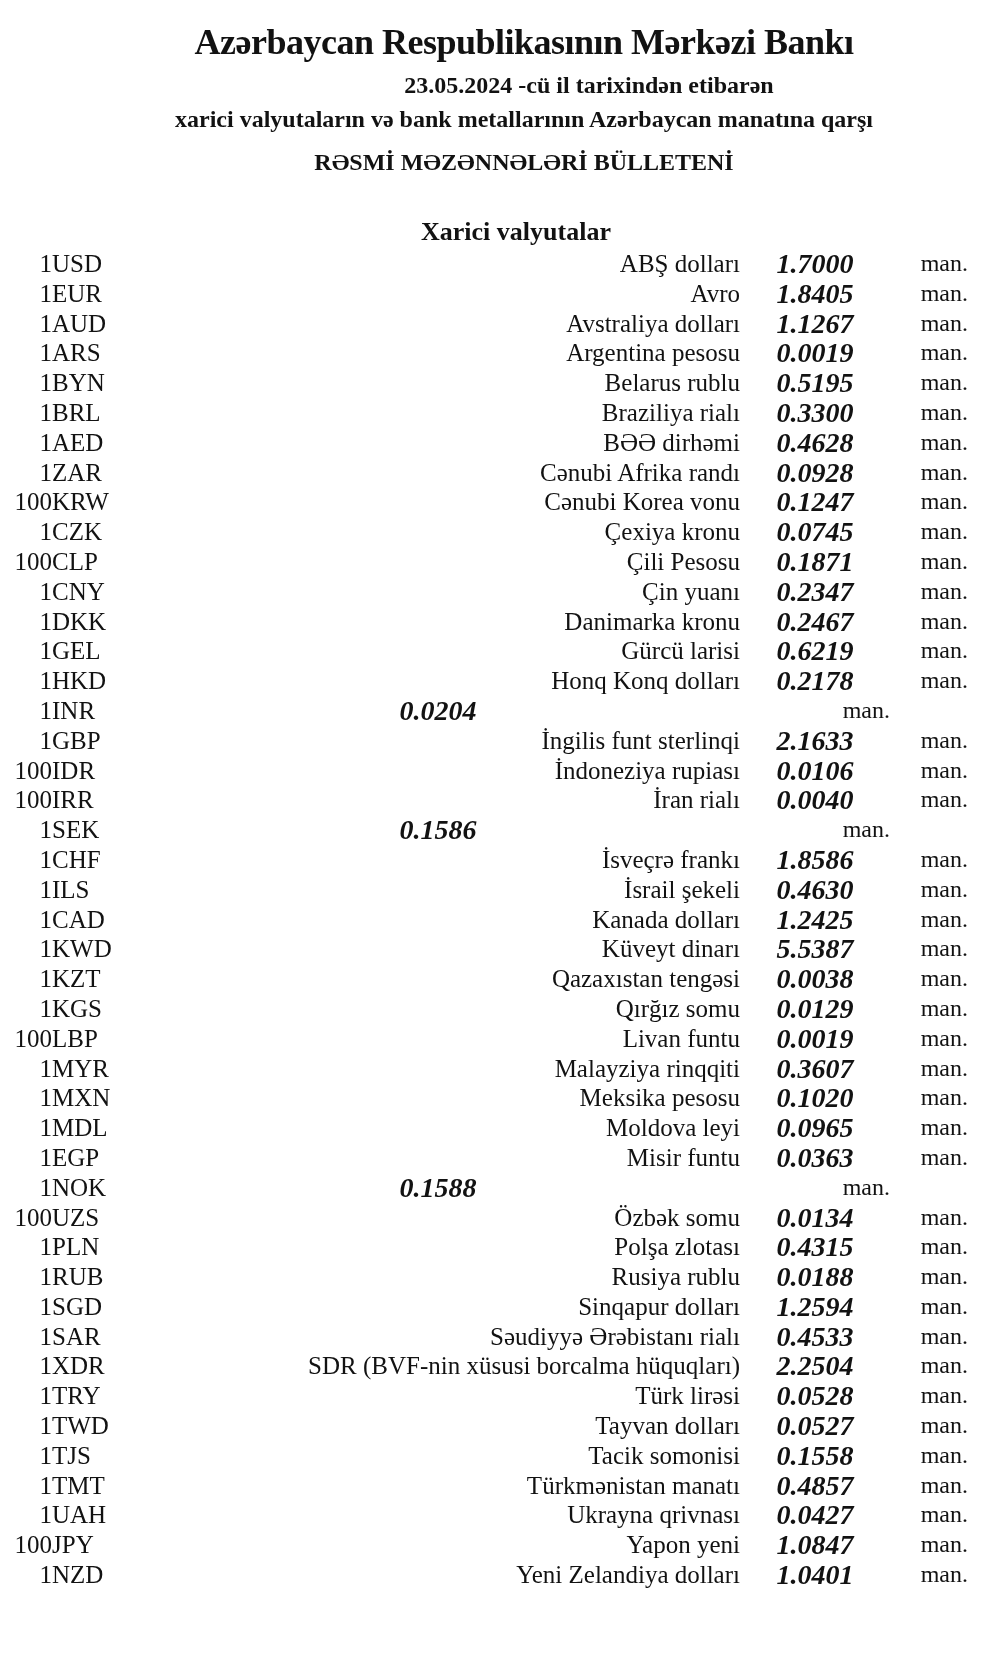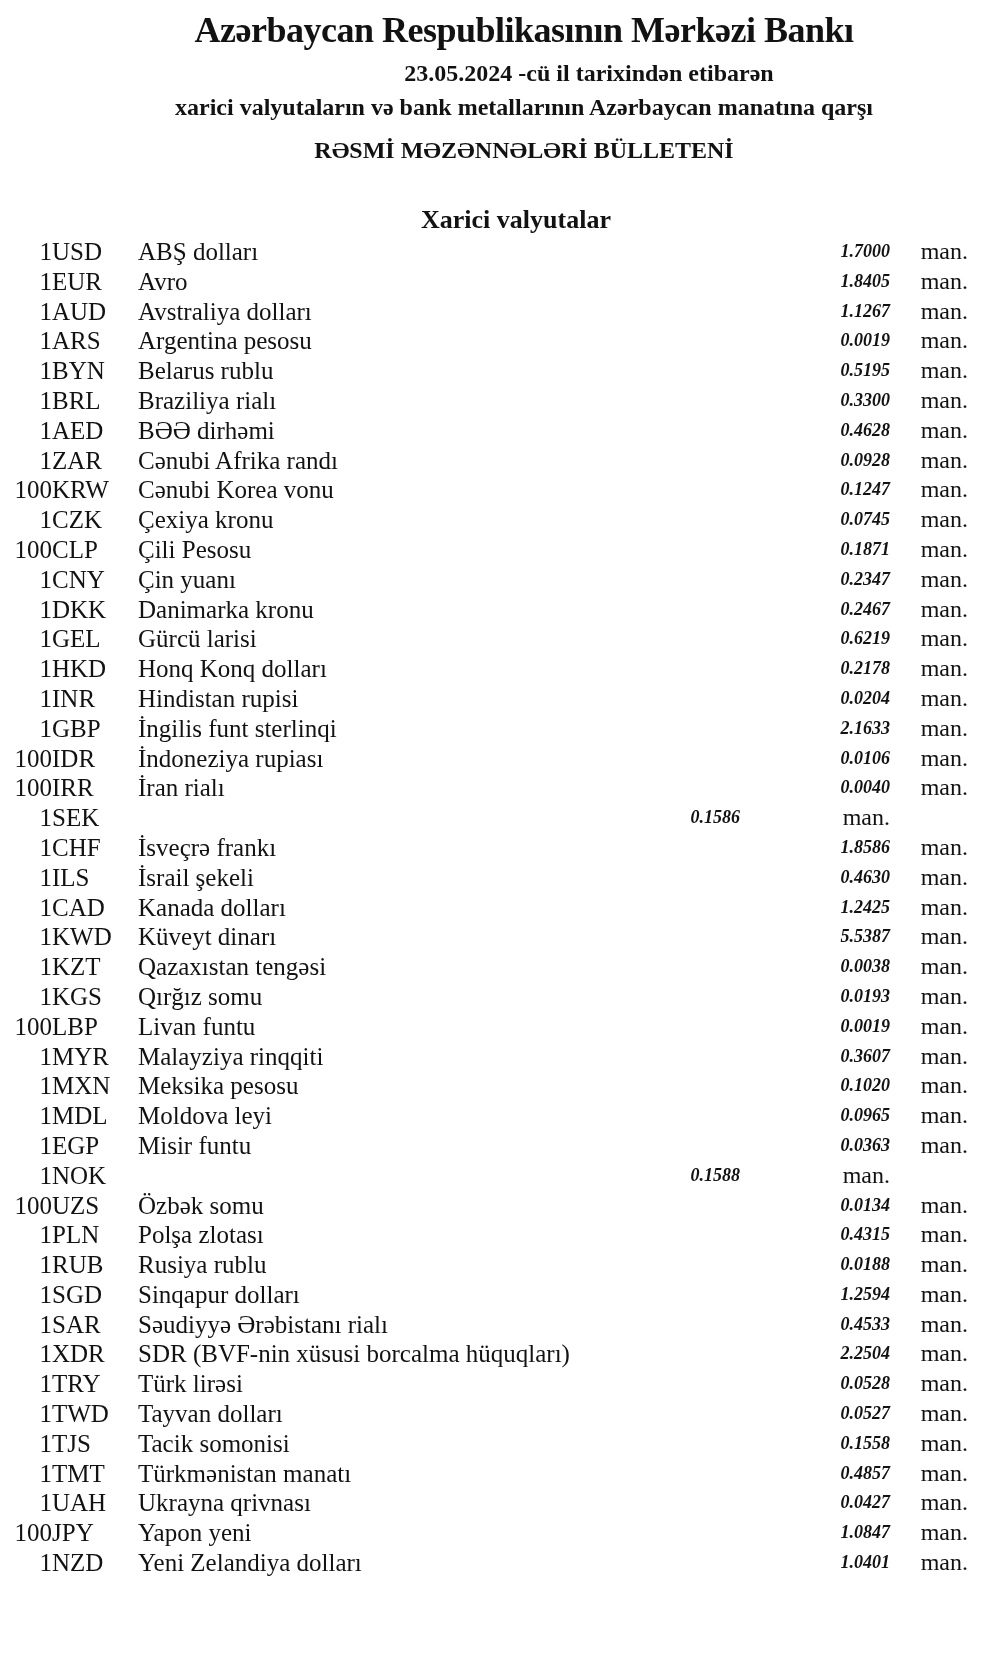--- a/index.html
+++ b/index.html
@@ -12,20 +12,21 @@
       font-family: "Liberation Serif", serif;
       overflow: hidden;
     }
     .header { text-align: center; padding-left: 48px; }
     .title {
       padding-top: 10px;
       font-size: 36px;
       line-height: 40px;
       font-weight: bold;
       letter-spacing: -0.5px;
+      margin-top: 12px;
     }
     .sub {
       font-size: 24px;
       line-height: 28px;
       font-weight: bold;
     }
     .sub-date { margin-top: 9px; position: relative; left: 65px; }
     .sub-long { margin-top: 6px; }
     .sub-bulletin { margin-top: 15px; }
     .section-title {
@@ -40,26 +41,26 @@
     .row {
       display: grid;
       grid-template-columns: 52px 84px 1fr 150px 78px;
       height: 29.8px;
       line-height: 29.8px;
       font-size: 25px;
       white-space: nowrap;
     }
     .qty  { text-align: right; }
     .code { text-align: left; }
-    .name { text-align: left; padding-left: 2px; }
+    .name { text-align: right; padding-left: 2px; }
     .rate {
-      text-align: right;
+      text-align: center;
       font-weight: bold;
       font-style: italic;
-      font-size: 18px;
+      font-size: 28px;
     }
     .unit { padding-left: 20px; font-size: 24px; text-align: right; }
   </style>
 </head>
 <body>
 
 <div class="page">
   <div class="header">
     <div class="title">Azərbaycan Respublikasının Mərkəzi Bankı</div>
     <div class="sub sub-date">23.05.2024 -cü il tarixindən etibarən</div>
@@ -171,21 +172,20 @@
       <div class="row">
     <span class="qty">1</span>
     <span class="code">HKD</span>
     <span class="name">Honq Konq dolları</span>
     <span class="rate">0.2178</span>
     <span class="unit">man.</span>
   </div>
       <div class="row">
     <span class="qty">1</span>
     <span class="code">INR</span>
-    <span class="name">Hindistan rupisi</span>
     <span class="rate">0.0204</span>
     <span class="unit">man.</span>
   </div>
       <div class="row">
     <span class="qty">1</span>
     <span class="code">GBP</span>
     <span class="name">İngilis funt sterlinqi</span>
     <span class="rate">2.1633</span>
     <span class="unit">man.</span>
   </div>
@@ -241,21 +241,21 @@
     <span class="qty">1</span>
     <span class="code">KZT</span>
     <span class="name">Qazaxıstan tengəsi</span>
     <span class="rate">0.0038</span>
     <span class="unit">man.</span>
   </div>
       <div class="row">
     <span class="qty">1</span>
     <span class="code">KGS</span>
     <span class="name">Qırğız somu</span>
-    <span class="rate">0.0193</span>
+    <span class="rate">0.0129</span>
     <span class="unit">man.</span>
   </div>
       <div class="row">
     <span class="qty">100</span>
     <span class="code">LBP</span>
     <span class="name">Livan funtu</span>
     <span class="rate">0.0019</span>
     <span class="unit">man.</span>
   </div>
       <div class="row">

